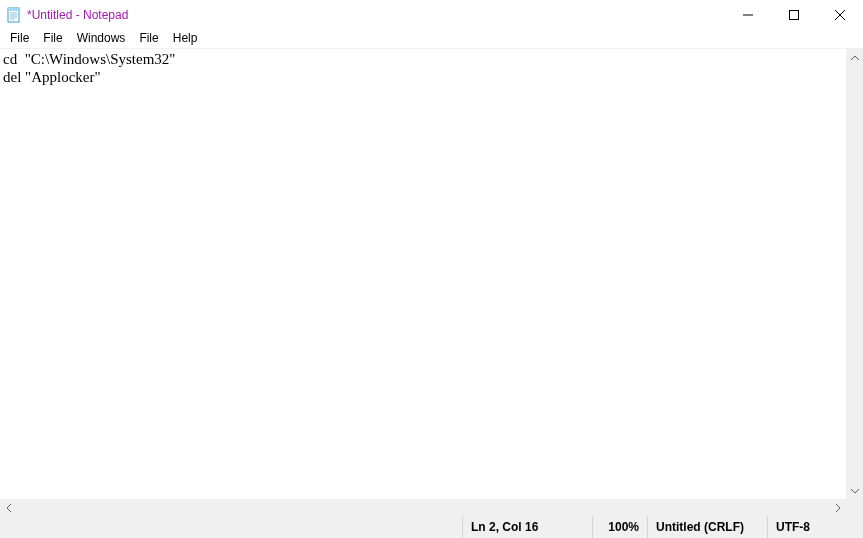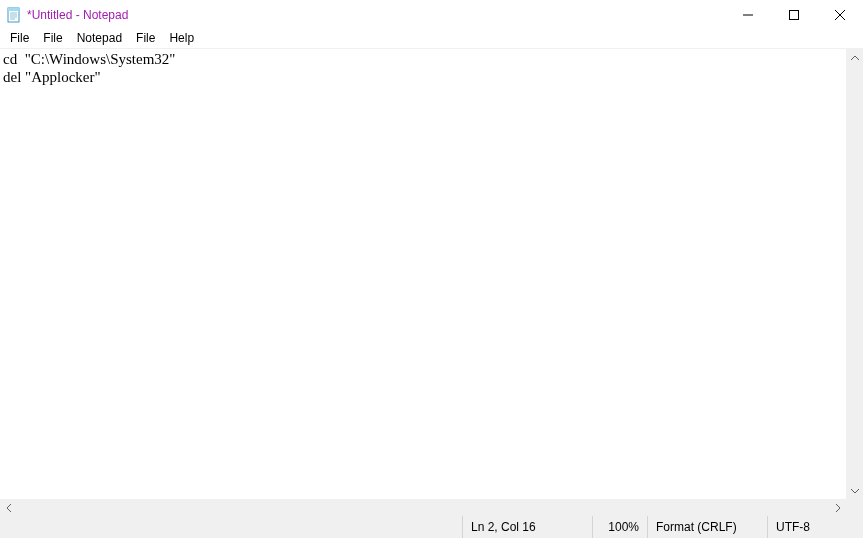--- a/index.html
+++ b/index.html
@@ -104,20 +104,21 @@
   width:17px;
   background:#f0f0f0;
 }
 
 .statusbar {
   height: 22px;
   display: flex;
   align-items: stretch;
   background: #f0f0f0;
   font-size: 12px;
+  font-weight: bold;
 }
 .status-cell {
   border-left: 1px solid #d4d4d4;
   padding: 0 8px;
   display:flex;
   align-items:center;
 }
 .status-spacer { flex:1; }
 .status-cell.lncol { width: 130px; }
 .status-cell.zoom  { width: 55px; justify-content:flex-end; }
@@ -156,21 +157,21 @@
           <line x1="0" y1="0" x2="10" y2="10" stroke="#000" stroke-width="1"></line>
           <line x1="10" y1="0" x2="0" y2="10" stroke="#000" stroke-width="1"></line>
         </svg>
     </div>
   </div>
 </div>
 
 <div class="menubar">
   <div class="menu-item">File</div>
   <div class="menu-item">File</div>
-  <div class="menu-item">Notepad</div>
+  <div class="menu-item">Windows</div>
   <div class="menu-item">File</div>
   <div class="menu-item">Help</div>
 </div>
 
 <div class="editor-wrap">
   <div class="editor">cd  "C:\Windows\System32"
 del "Applocker"</div>
   <div class="vscroll">
     <div class="arrow">
       <svg width="8" height="4" viewBox="0 0 8 4">
@@ -198,15 +199,15 @@
         <polyline points="0,0 4,4 0,8" fill="none" stroke="#606060" stroke-width="1"></polyline>
       </svg>
   </div>
   <div class="corner"></div>
 </div>
 
 <div class="statusbar">
   <div class="status-spacer"></div>
   <div class="status-cell lncol">Ln 2, Col 16</div>
   <div class="status-cell zoom">100%</div>
-  <div class="status-cell eol">Format (CRLF)</div>
+  <div class="status-cell eol">Untitled (CRLF)</div>
   <div class="status-cell enc">UTF-8</div>
 </div>
 
 </body></html>

